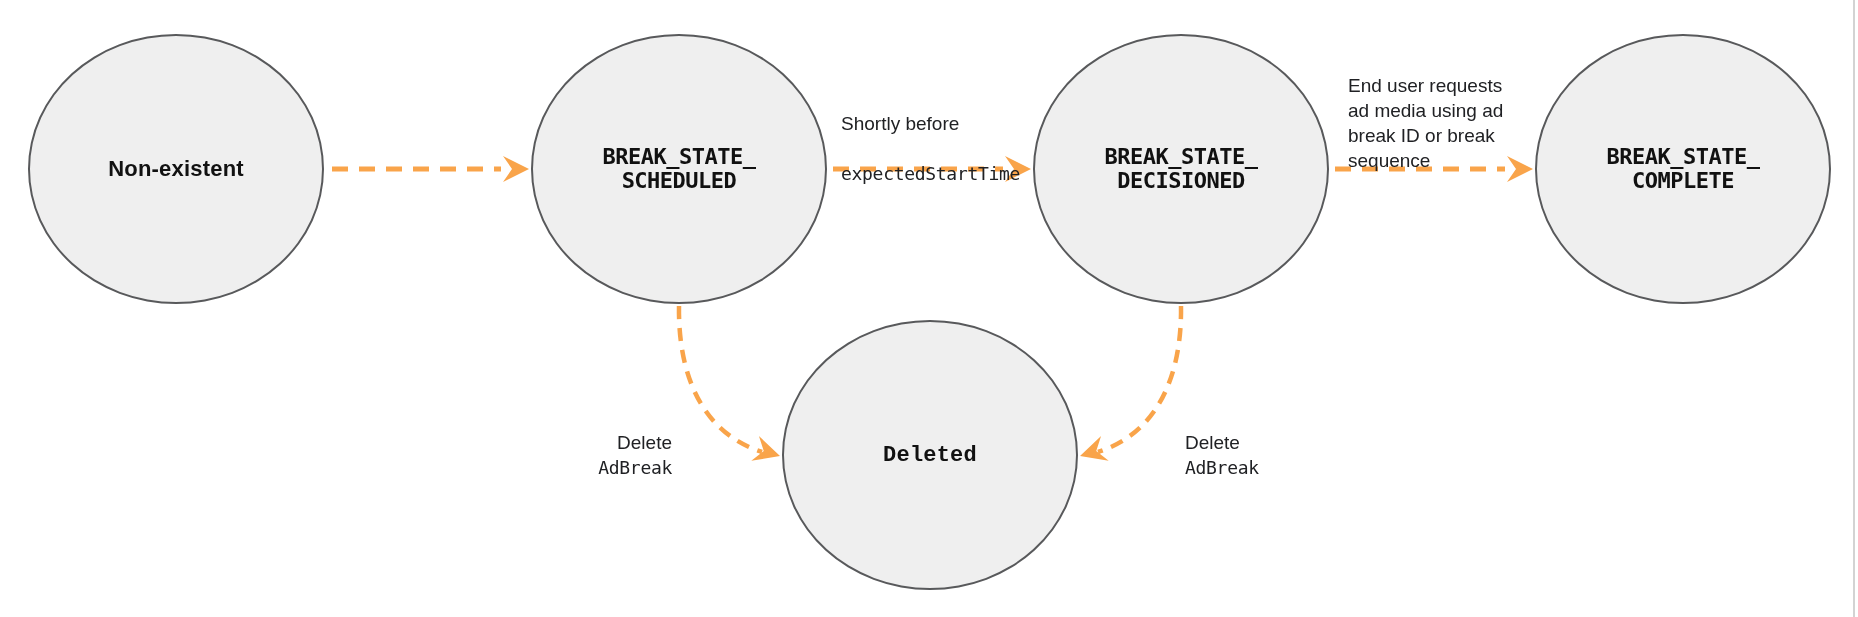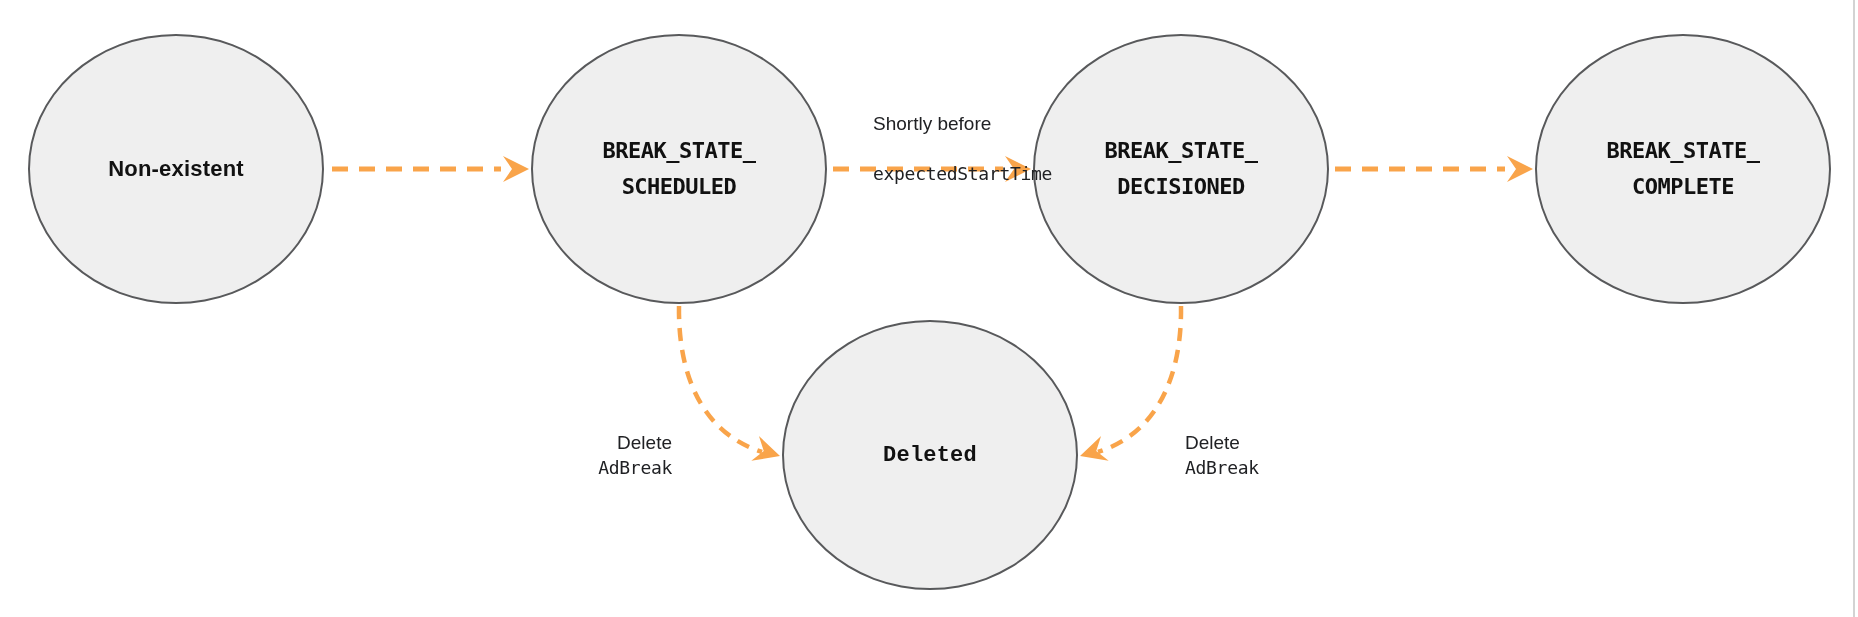--- a/index.html
+++ b/index.html
@@ -22,21 +22,21 @@
     text-align:center;
   }
   .state .name{
     font-weight:bold;
     white-space:pre-line;
     color:#111111;
   }
   .name-sans{font-size:22px;letter-spacing:.2px;}
   .name-mono{
     font-family:"DejaVu Sans Mono",monospace;
-    font-size:22px;line-height:36px;letter-spacing:-0.5px;
+    font-size:22px;line-height:24px;letter-spacing:-0.5px;
   }
   .lbl{
     position:absolute;
     font-size:19px;line-height:25px;
     color:#202124;
     white-space:pre-line;
   }
   .code{
     font-family:"DejaVu Sans Mono",monospace;
     font-size:18px;letter-spacing:-0.3px;
@@ -92,25 +92,31 @@
   <div class="state" style="left:1535px;top:34px;">
     <div class="name name-mono">BREAK_STATE_
 COMPLETE</div>
   </div>
 
   <div class="state" style="left:782px;top:320px;font-family:Liberation Mono, monospace;">
     <div class="name name-sans">Deleted</div>
   </div>
 
 
-  <div class="lbl" style="left:873px;top:86px;">
+  <div class="lbl" style="left:841px;top:86px;">
     <div>Shortly before</div>
     <div class="code">expectedStartTime</div>
   </div>
 
+  <div class="lbl" style="left:1348px;top:48px;">
+    <span>End user requests
+ad media using ad
+break ID or break
+sequence</span>
+  </div>
 
   <div class="lbl" style="left:497px;top:405px;width:175px;text-align:right;">
     <span>Delete</span>
     <span class="code">AdBreak</span>
   </div>
 
   <div class="lbl" style="left:1185px;top:405px;width:175px;text-align:left;">
     <span>Delete</span>
     <span class="code">AdBreak</span>
   </div>

